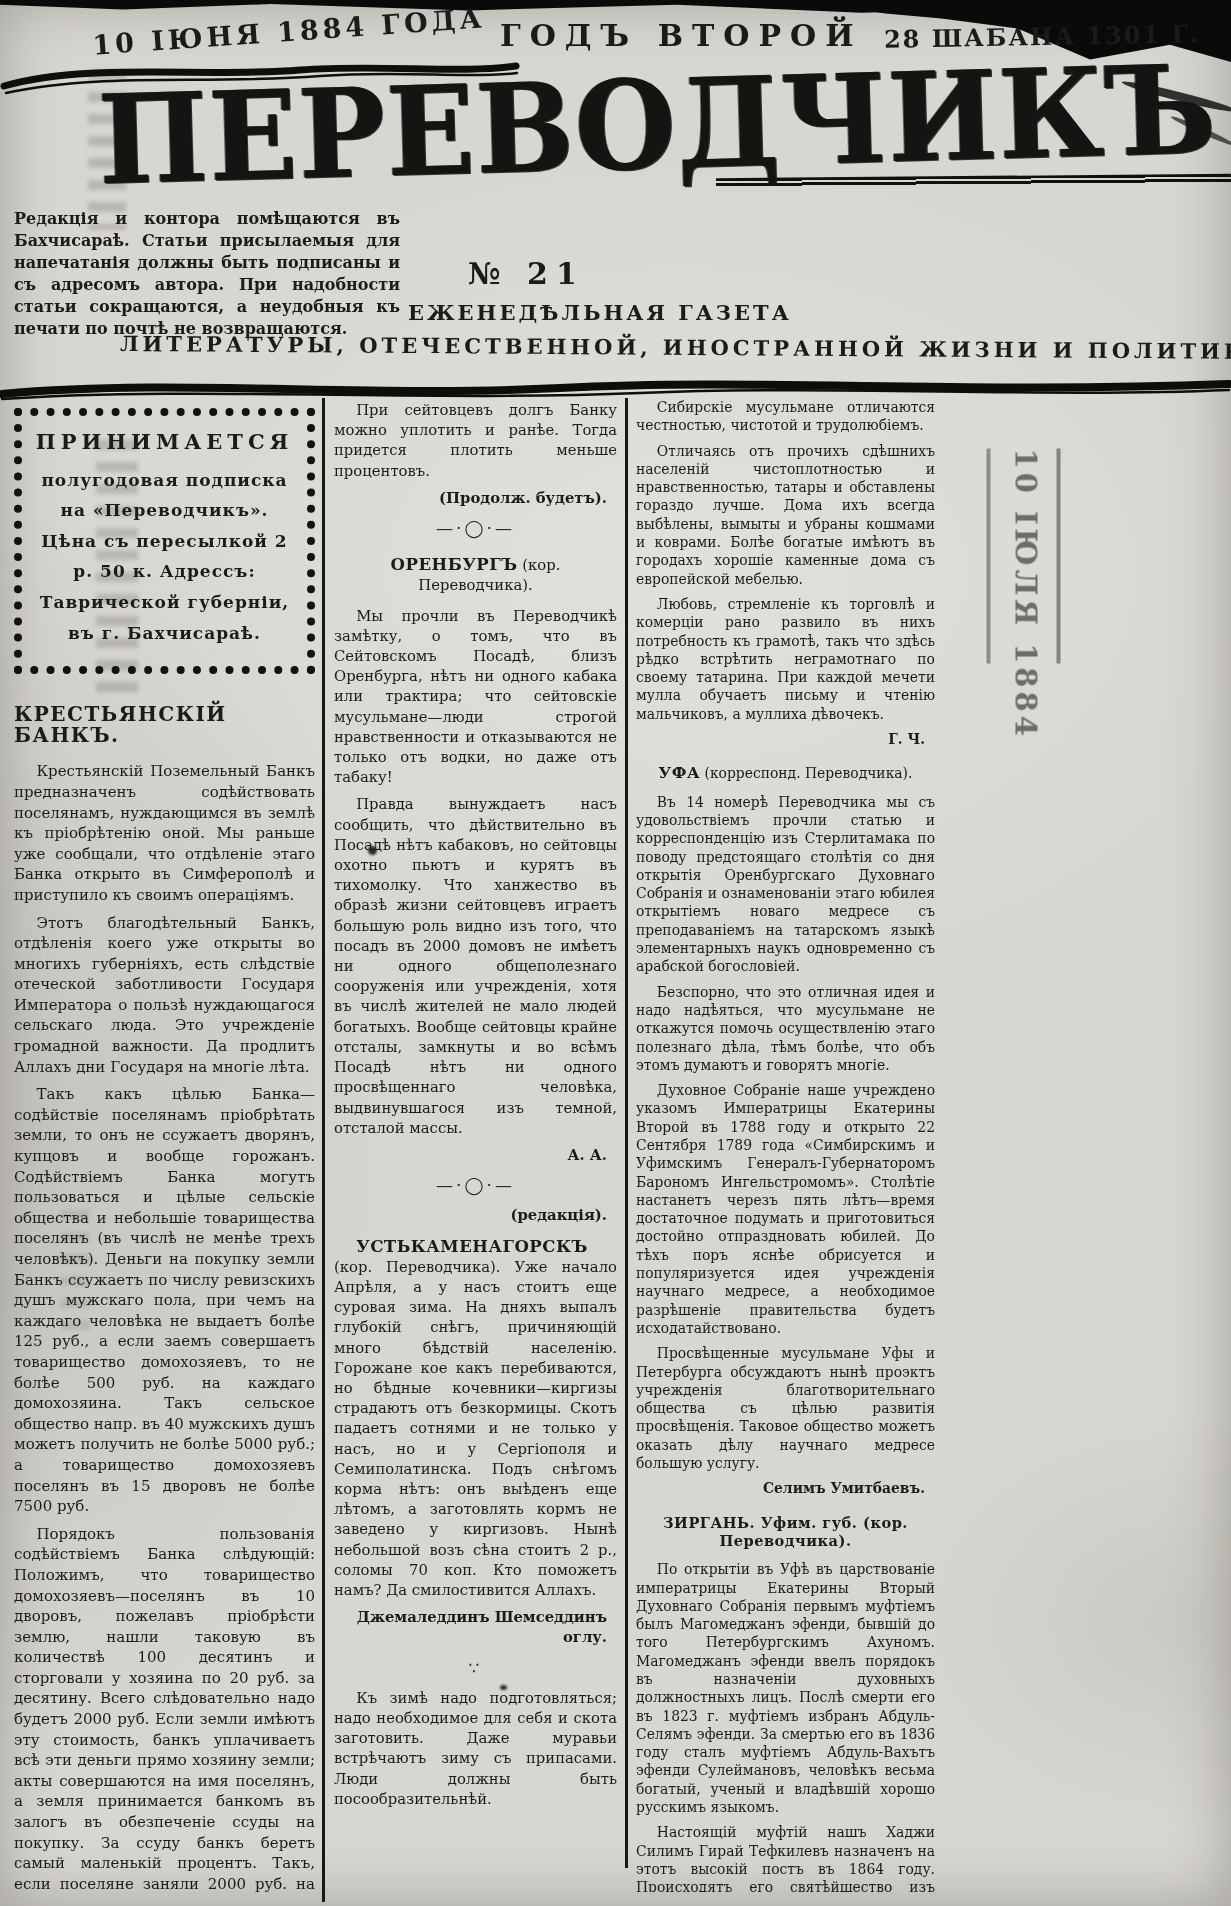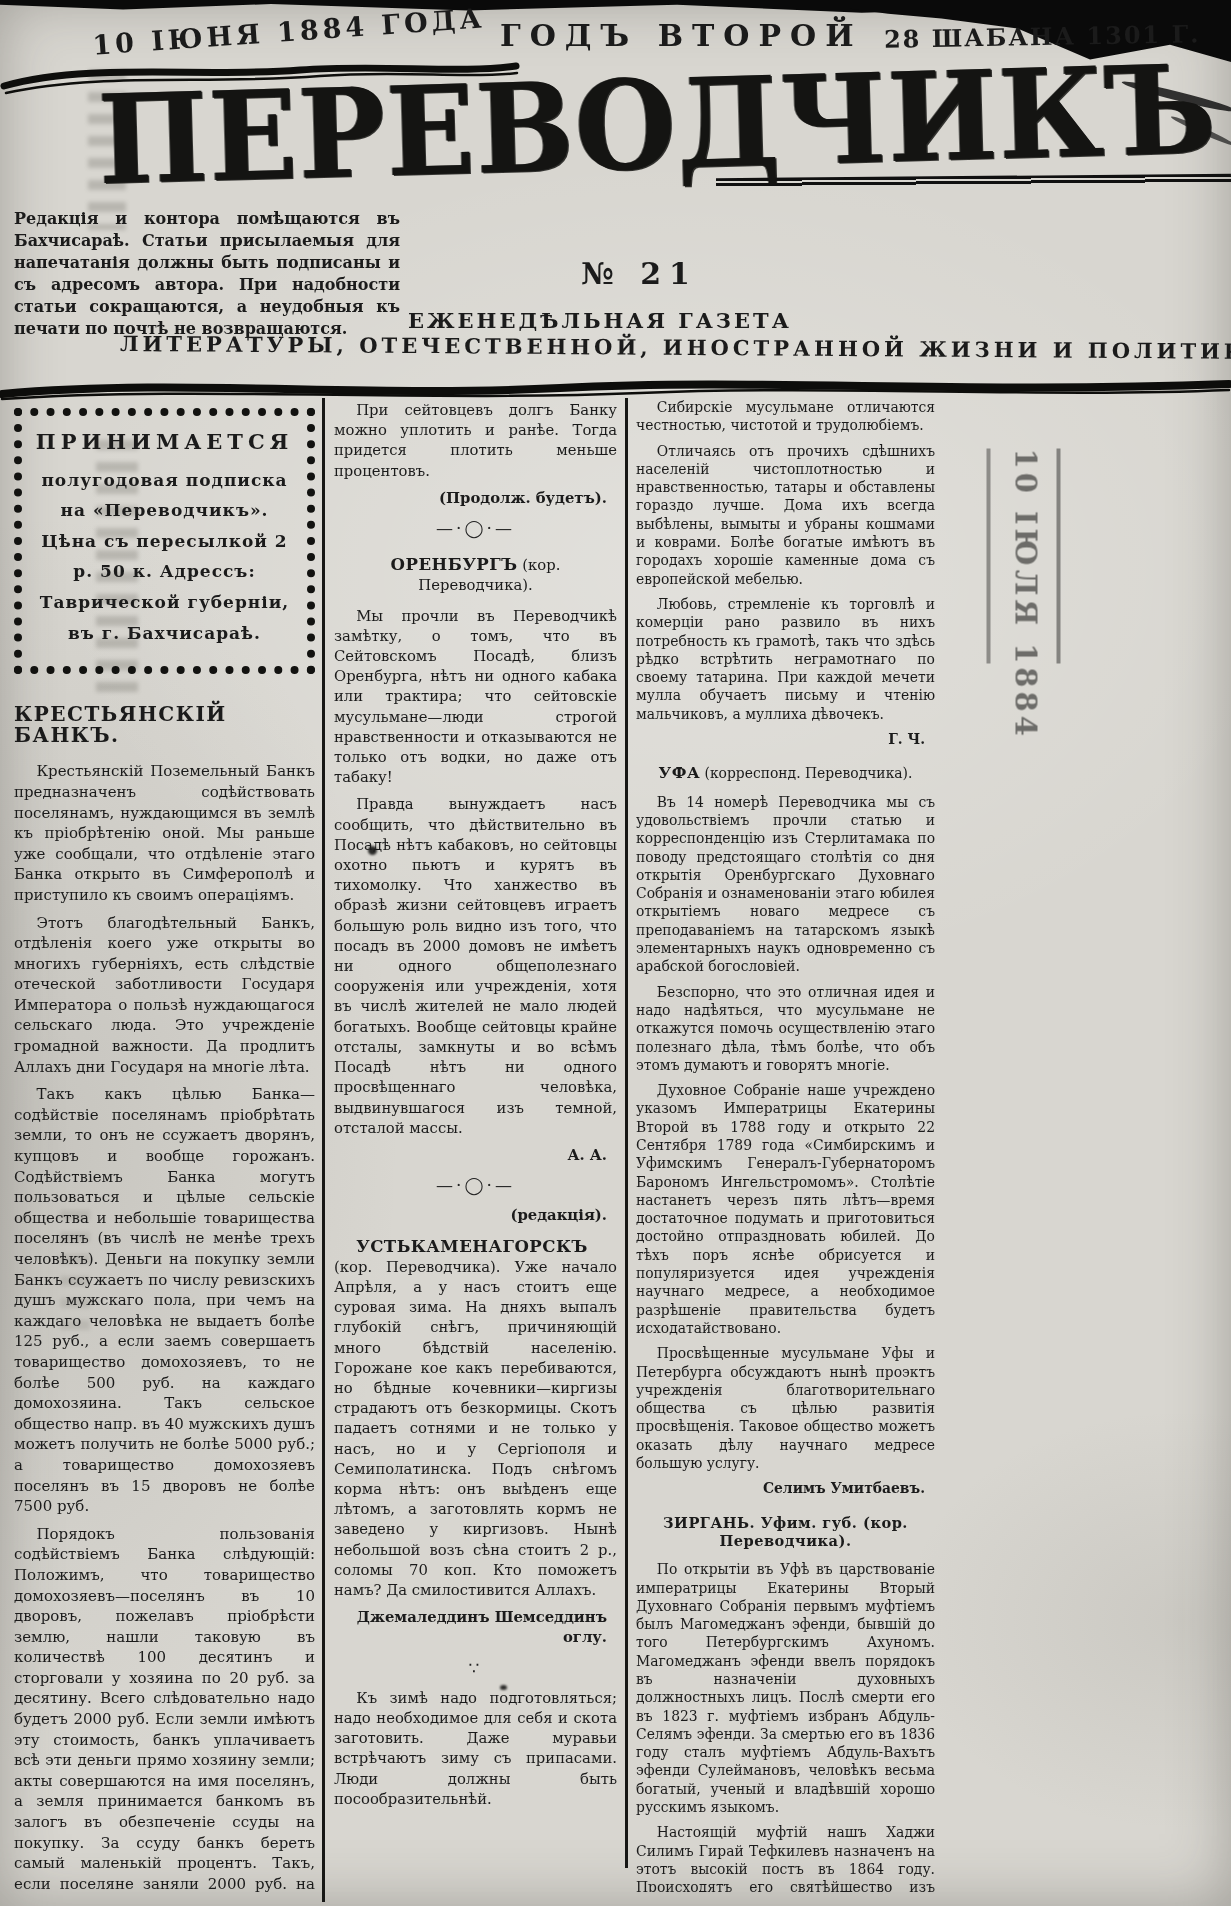--- a/index.html
+++ b/index.html
@@ -40,23 +40,23 @@
   .swoosh{position:absolute;left:0;top:0;}
   .rule-right{position:absolute;left:716px;top:176px;width:515px;height:9px;transform:rotate(-.5deg);
     background:linear-gradient(to bottom,#101010 0 3px,transparent 3px 5px,#101010 5px 8px,transparent 8px);}
   .masthead-title{position:absolute;left:98px;top:58px;width:990px;text-align:center;
     font-size:116px;font-weight:bold;letter-spacing:1px;color:#141412;
     transform:rotate(-1.6deg) scaleY(1.06);
     text-shadow:1px 1px 0 rgba(20,20,18,.85), -1px 0 0 rgba(20,20,18,.6);
     white-space:nowrap;}
   .office-note{position:absolute;left:14px;top:208px;width:386px;font-size:16px;font-weight:bold;
     line-height:1.38;text-align:justify;}
-  .issue-no{position:absolute;left:468px;top:256px;width:230px;text-align:right;font-size:30px;
+  .issue-no{position:absolute;left:468px;top:256px;width:230px;text-align:left;font-size:30px;
     font-weight:bold;letter-spacing:8px;}
-  .weekly{position:absolute;left:408px;top:308px;width:350px;text-align:center;font-size:21px;
+  .weekly{position:absolute;left:408px;top:300px;width:350px;text-align:center;font-size:21px;
     font-weight:bold;letter-spacing:3px;white-space:nowrap;}
   .subscription-note{position:absolute;left:742px;top:210px;width:486px;font-size:15px;font-weight:bold;
     line-height:1.42;text-align:justify;}
   .banner{position:absolute;left:120px;top:334px;width:860px;text-align:center;font-size:21px;
     font-weight:bold;letter-spacing:4px;transform:rotate(.4deg);white-space:nowrap;}
   
   .col{position:absolute;top:408px;overflow:hidden;text-align:justify;}
   .col-1{left:14px;width:301px;height:1484px;font-size:15px;line-height:20.6px;}
   .col-2{left:334px;top:400px;width:283px;height:1492px;font-size:14.8px;line-height:20.2px;}
   .col-3{left:636px;top:398px;width:299px;height:1494px;font-size:13.9px;line-height:18.3px;}

